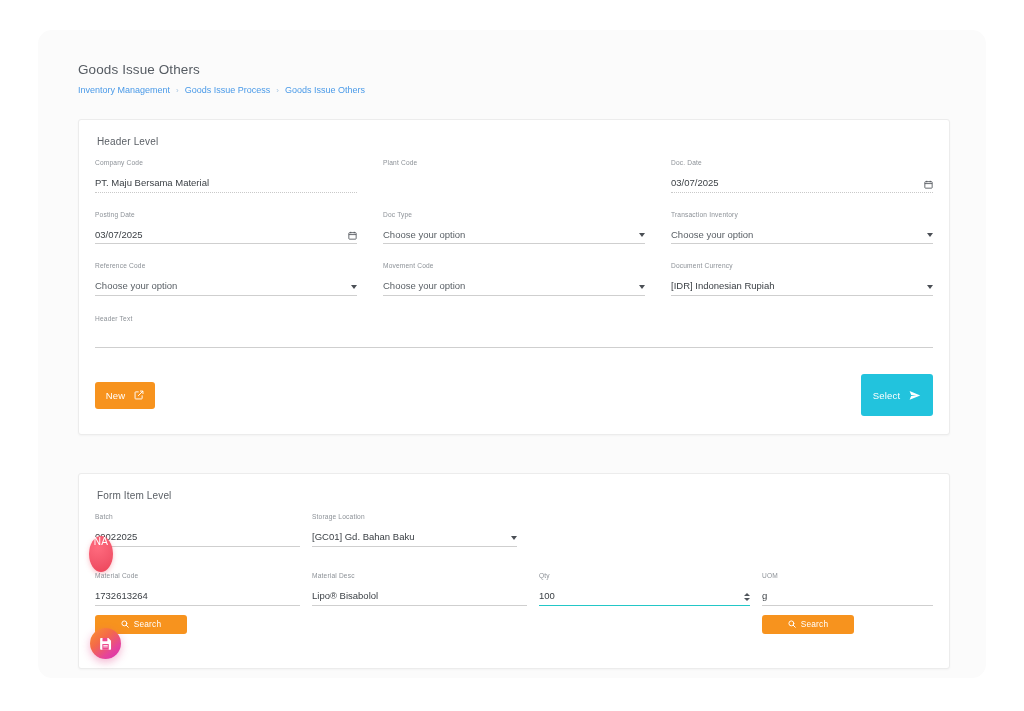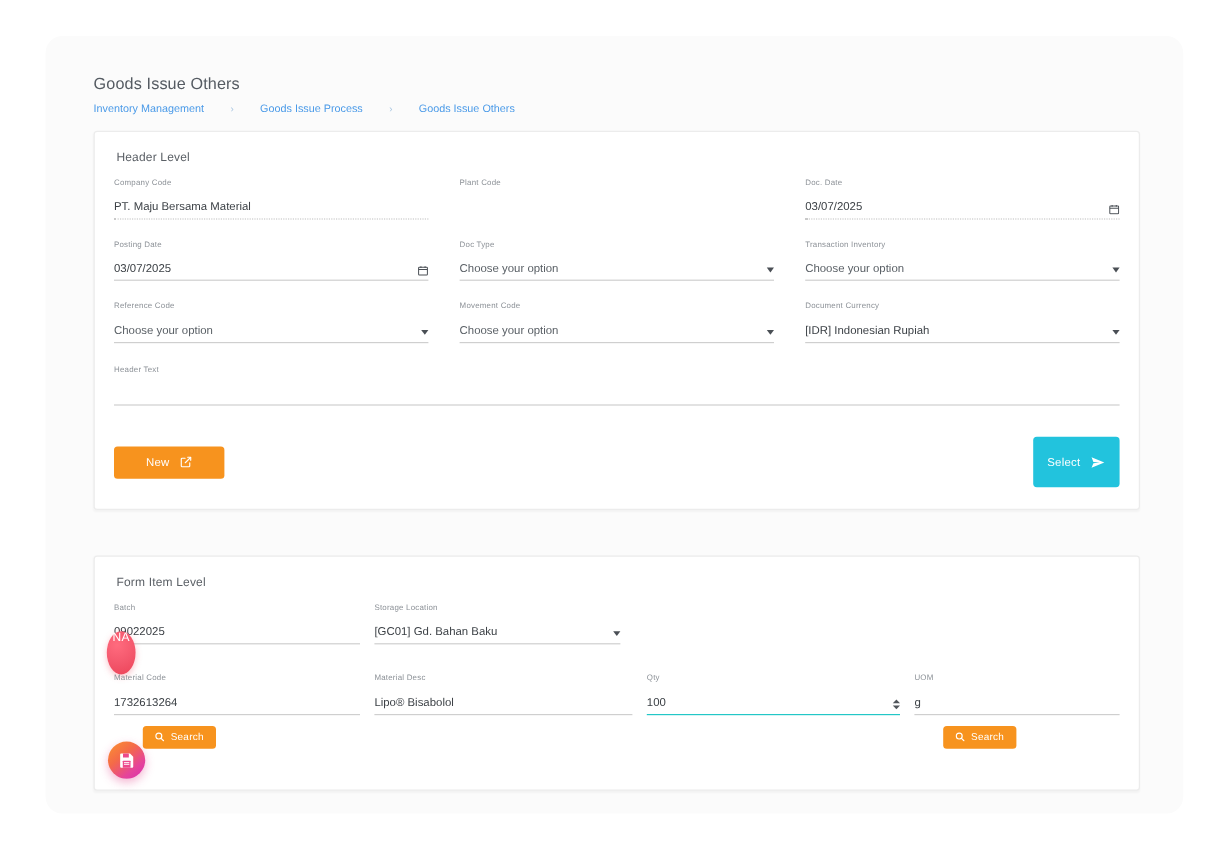--- a/index.html
+++ b/index.html
@@ -33,24 +33,24 @@
   .page-title {
     font-size: 13.5px;
     color: #555b62;
     letter-spacing: .1px;
     margin-bottom: 8px;
   }
 
   .breadcrumb {
     display: flex;
     align-items: center;
-    gap: 22px;
+    gap: 6px;
     font-size: 9px;
     color: #4a9ae8;
-    margin-bottom: 14px;
+    margin-bottom: 24px;
   }
   .breadcrumb .crumb { color: #4a9ae8; text-decoration: none; white-space: nowrap; }
   .breadcrumb .sep { color: #a9c6e2; font-size: 8px; }
 
   
   .card {
     background: #ffffff;
     border: 1px solid #ececec;
     border-radius: 3px;
     box-shadow: 0 1px 2px rgba(0,0,0,.035);
@@ -162,35 +162,34 @@
     gap: 9px;
     border: none;
     border-radius: 3px;
     cursor: pointer;
     font-family: inherit;
     color: #ffffff;
     letter-spacing: .2px;
   }
   .btn-new {
     background: #f7931e;
-    width: 92px; height: 27px;
+    width: 60px; height: 27px;
     font-size: 9.5px;
   }
   .btn-select {
     background: #22c3dd;
     width: 72px; height: 42px;
     font-size: 9.5px;
   }
   .btn-search {
     background: #f7931e;
-    width: 61px; height: 19px;
+    width: 92px; height: 19px;
     font-size: 8.3px;
     gap: 5px;
     margin-top: 9px;
-    margin-left: 24px;
   }
   .btn svg { display: block; }
 
   
   .item-grid-top {
     display: grid;
     grid-template-columns: 205px 205px;
     column-gap: 12px;
   }
   .item-grid-bottom {

